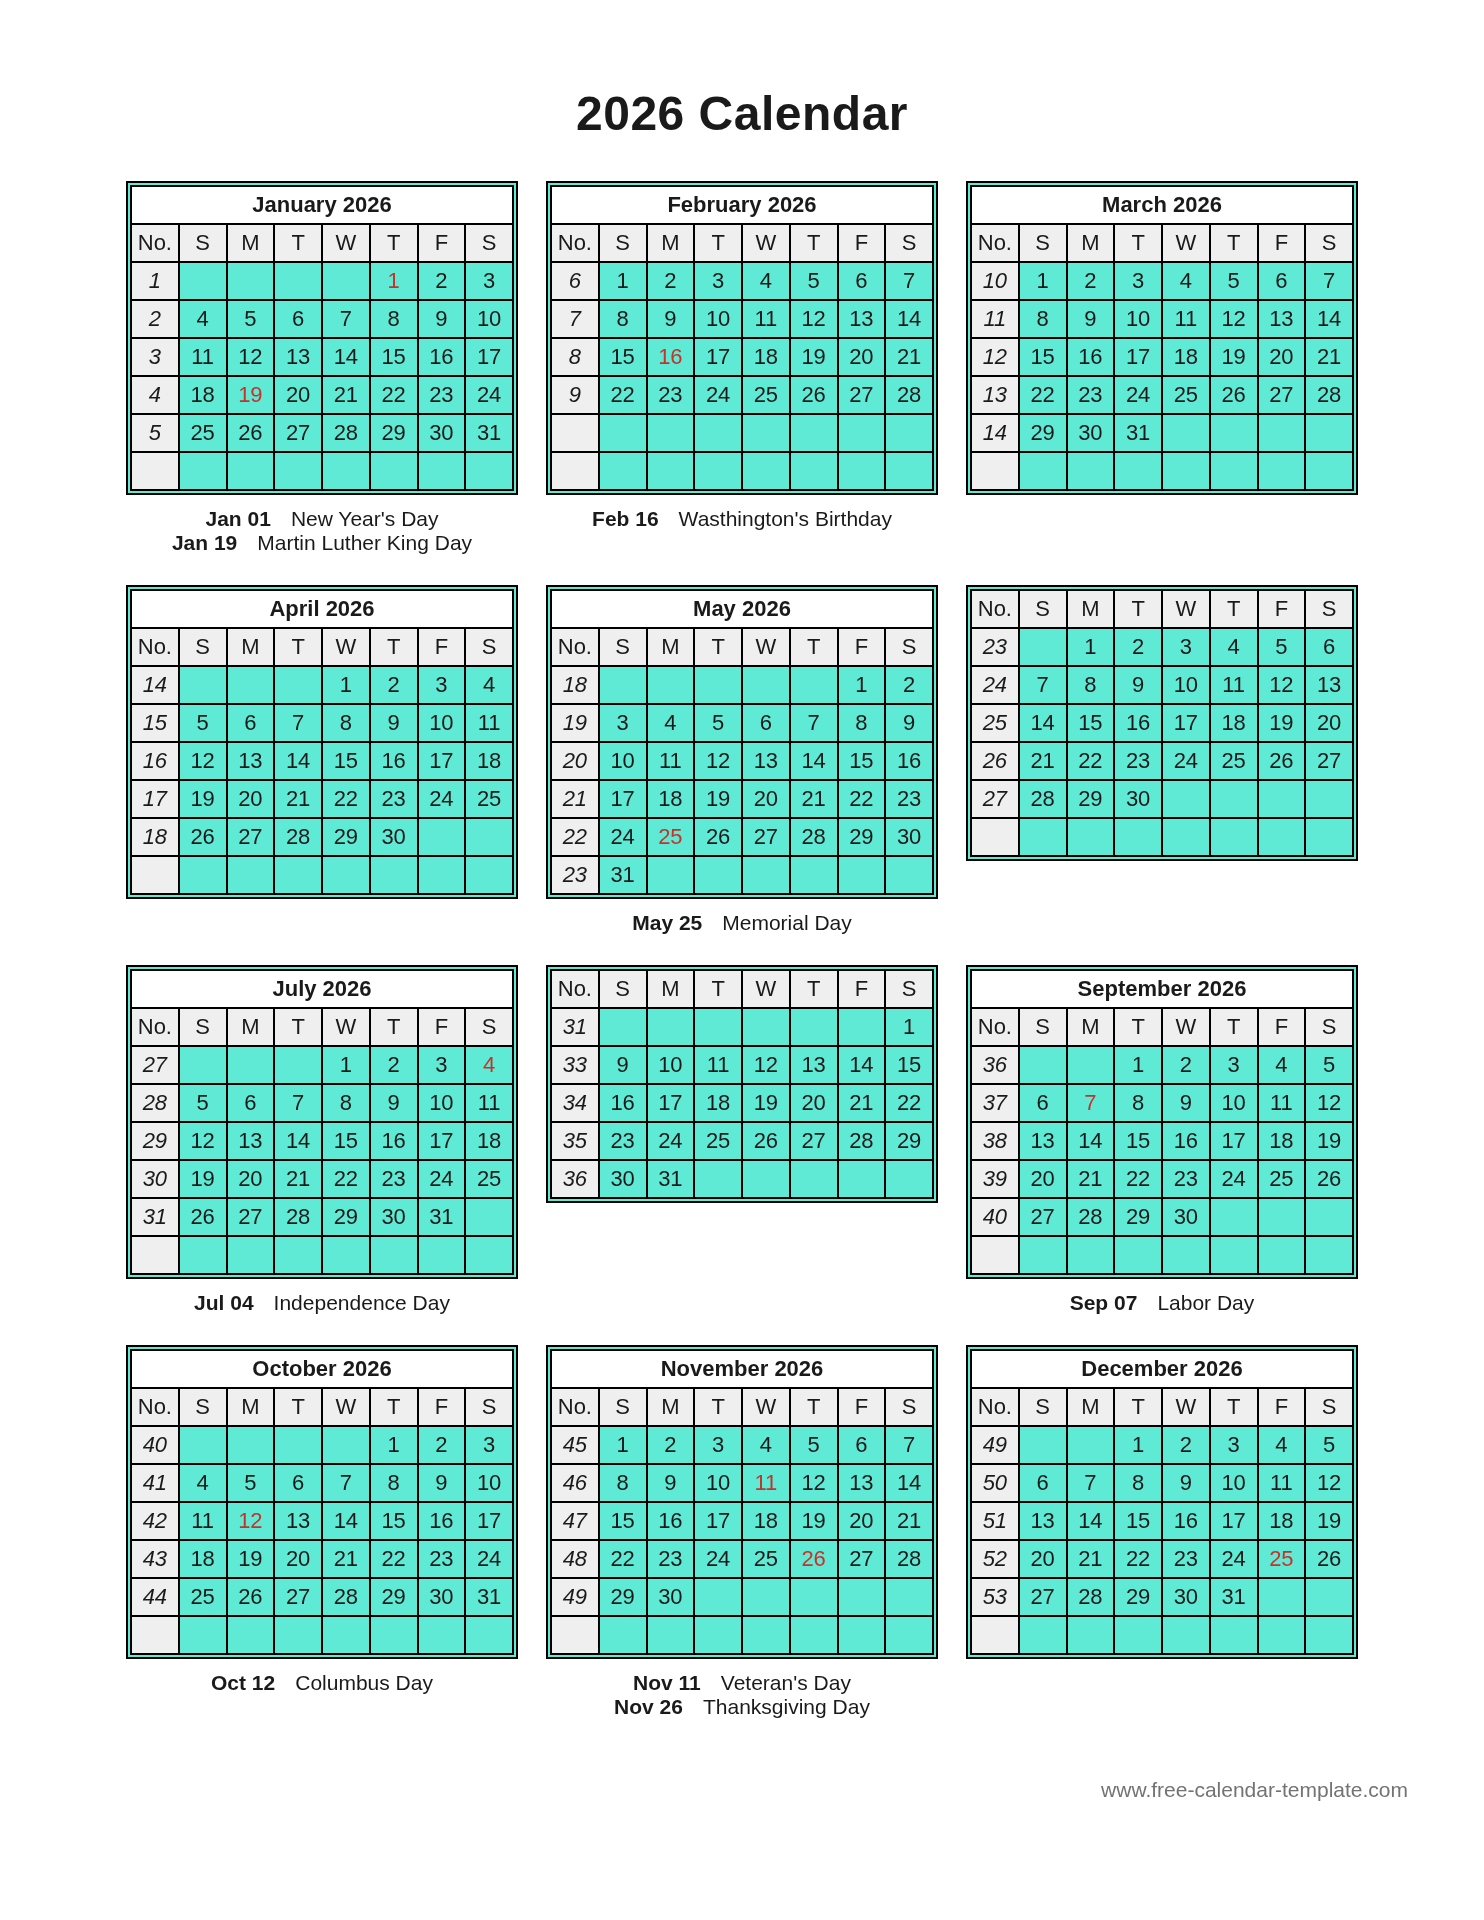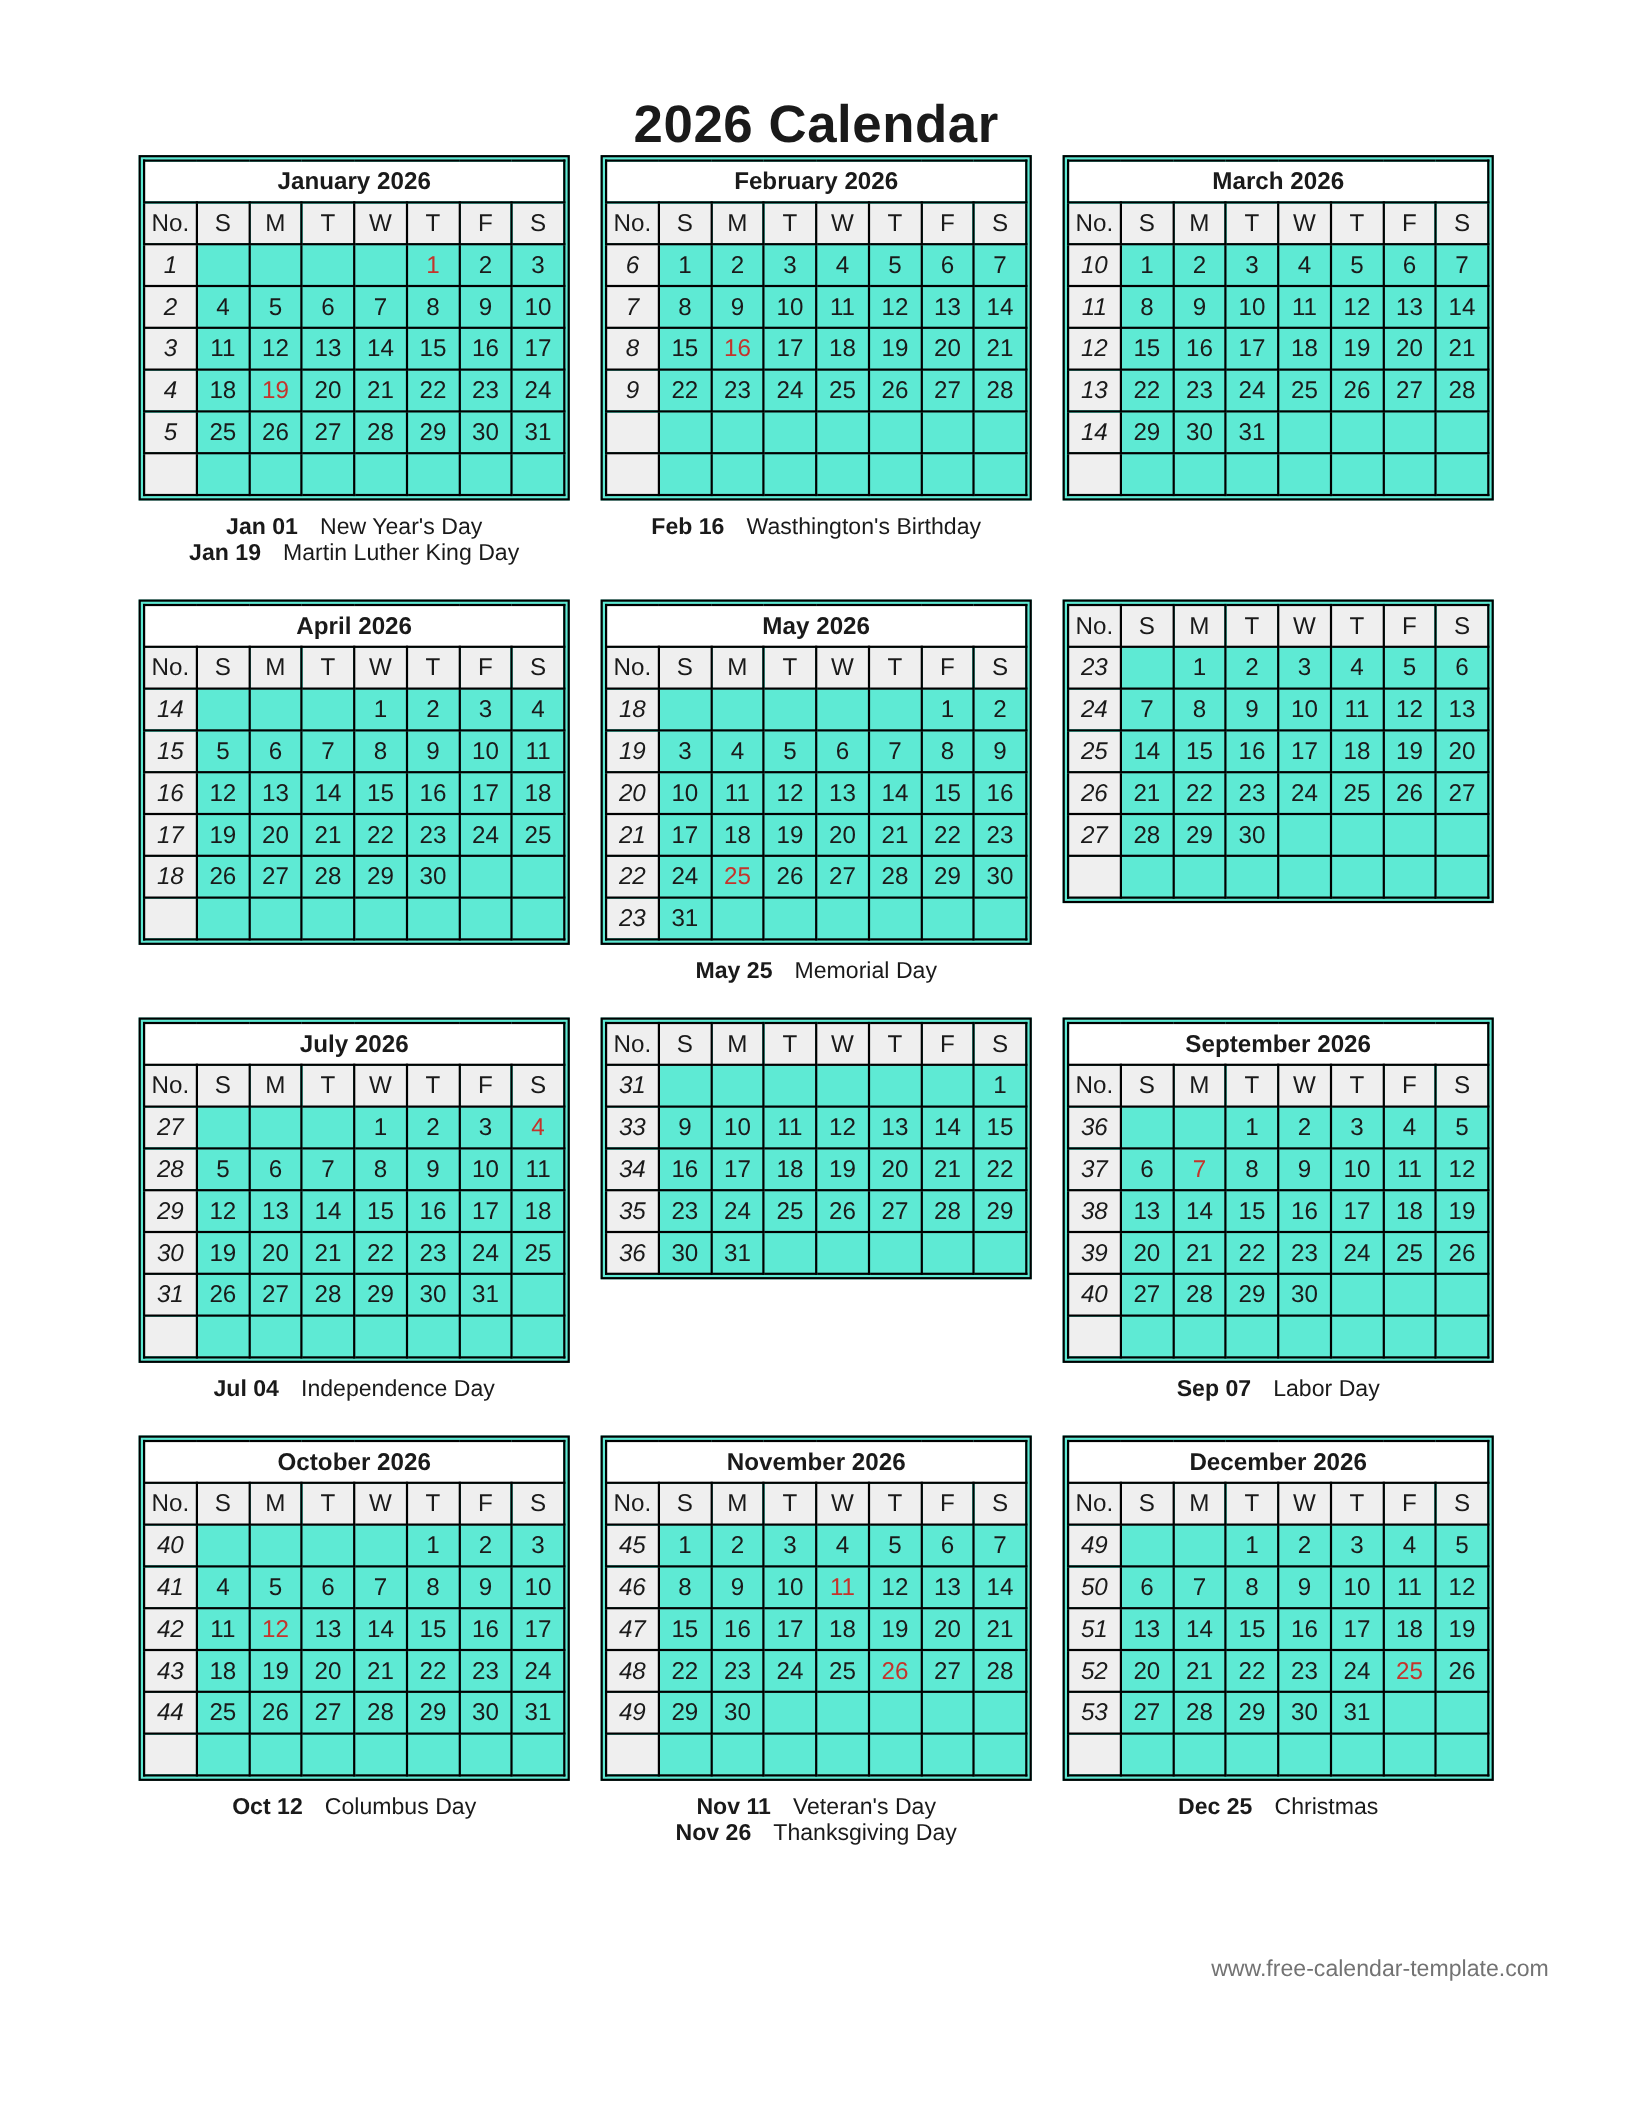--- a/index.html
+++ b/index.html
@@ -8,20 +8,21 @@
     width: 1484px; height: 1920px;
     font-family: "Liberation Sans", sans-serif;
     color: #1a1a1a;
     position: relative;
   }
   .page-title {
     text-align: center;
     font-size: 48px;
     font-weight: bold;
     padding-top: 86px;
+    margin-bottom: 40px;
     letter-spacing: 0.5px;
   }
   .months-grid {
     width: 1232px;
     margin: 0 auto;
     display: grid;
     grid-template-columns: repeat(3, 392px);
     column-gap: 28px;
     row-gap: 30px;
   }
@@ -1056,19 +1057,16 @@
               <td></td>
               <td></td>
               <td></td>
               <td></td>
               <td></td>
               <td></td>
             </tr>
           </tbody>
         </table>
       </div>
-      <div class="holidays">
-        <div class="holiday"><span class="hdate">Dec 25</span><span>Christmas</span></div>
-      </div>
     </div>
   </div>
 
 <div class="site-footer">www.free-calendar-template.com</div>
 
 </body></html>

